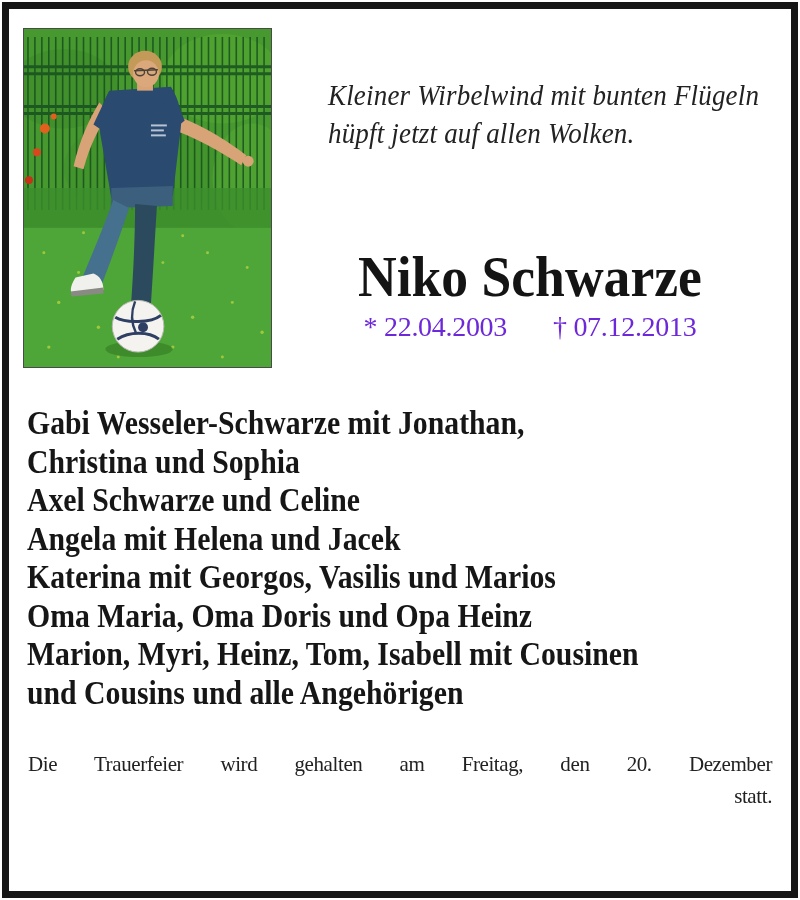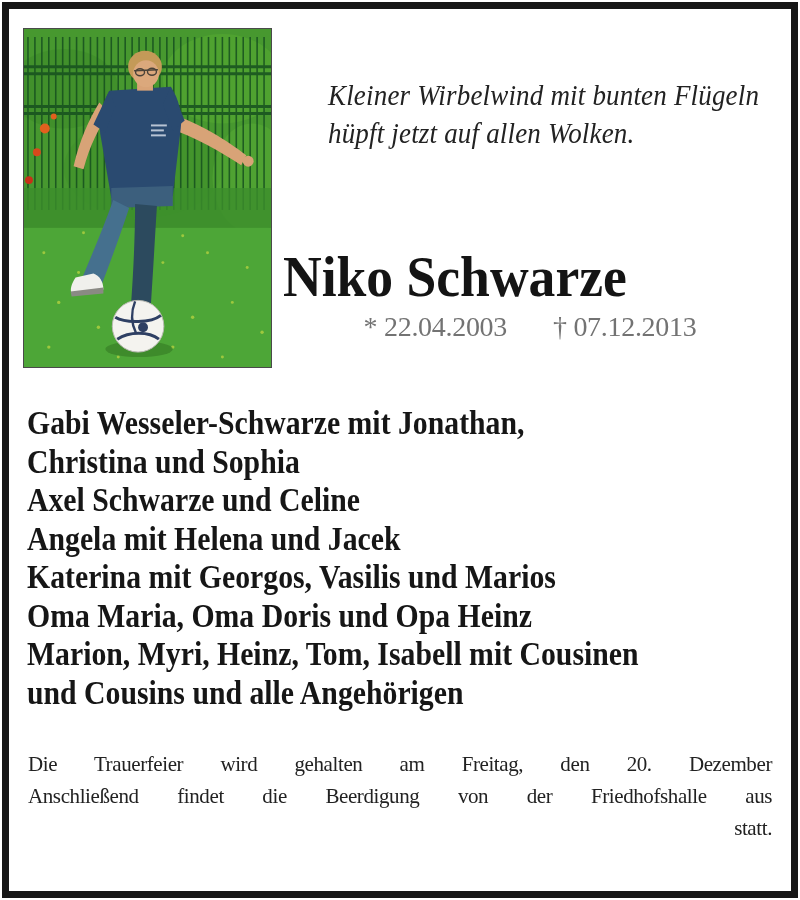--- a/index.html
+++ b/index.html
@@ -15,28 +15,28 @@
     position:absolute;left:23px;top:28px;width:249px;height:340px;
     border:1px solid #4a4a4a;box-sizing:border-box;overflow:hidden;background:#47982f;
   }
   .photo svg{display:block;width:100%;height:100%;}
   .epigraph{
     position:absolute;left:328px;top:76px;width:460px;
     font-style:italic;font-size:30px;line-height:38px;letter-spacing:.2px;
     transform:scaleX(.90);transform-origin:left top;white-space:nowrap;color:#222;
   }
   .name{
-    position:absolute;left:272px;top:248px;width:516px;text-align:left;
+    position:absolute;left:272px;top:248px;width:516px;text-align:center;
     font-size:57px;font-weight:bold;line-height:58px;color:#141414;
   }
   .name span{display:inline-block;transform:scaleX(.94);transform-origin:center;}
   .dates{
     position:absolute;left:272px;top:312px;width:516px;
     display:flex;justify-content:center;gap:46px;
-    font-size:28px;line-height:30px;letter-spacing:-.3px;color:#737373;
+    font-size:28px;line-height:30px;letter-spacing:-.3px;color:#6d28d9;
   }
   .mourners{
     position:absolute;left:27px;top:404px;width:840px;
     font-size:34px;font-weight:bold;line-height:38.5px;color:#161616;
     transform:scaleX(.875);transform-origin:left top;white-space:nowrap;
   }
   .funeral{
     position:absolute;left:28px;top:748px;width:744px;
     font-size:21px;line-height:32px;letter-spacing:-.4px;color:#222;
   }
@@ -202,16 +202,15 @@
     <div>Axel Schwarze und Celine</div>
     <div>Angela mit Helena und Jacek</div>
     <div>Katerina mit Georgos, Vasilis und Marios</div>
     <div>Oma Maria, Oma Doris und Opa Heinz</div>
     <div>Marion, Myri, Heinz, Tom, Isabell mit Cousinen</div>
     <div>und Cousins und alle Angehörigen</div>
   </div>
 
   <div class="funeral">
     <div class="just">Die Trauerfeier wird gehalten am Freitag, den 20. Dezember</div>
-    <div class="just">Anschließend findet die Beerdigung von der Friedhofshalle aus</div>
     <div class="last">statt.</div>
   </div>
 </div>
 
 </body></html>

